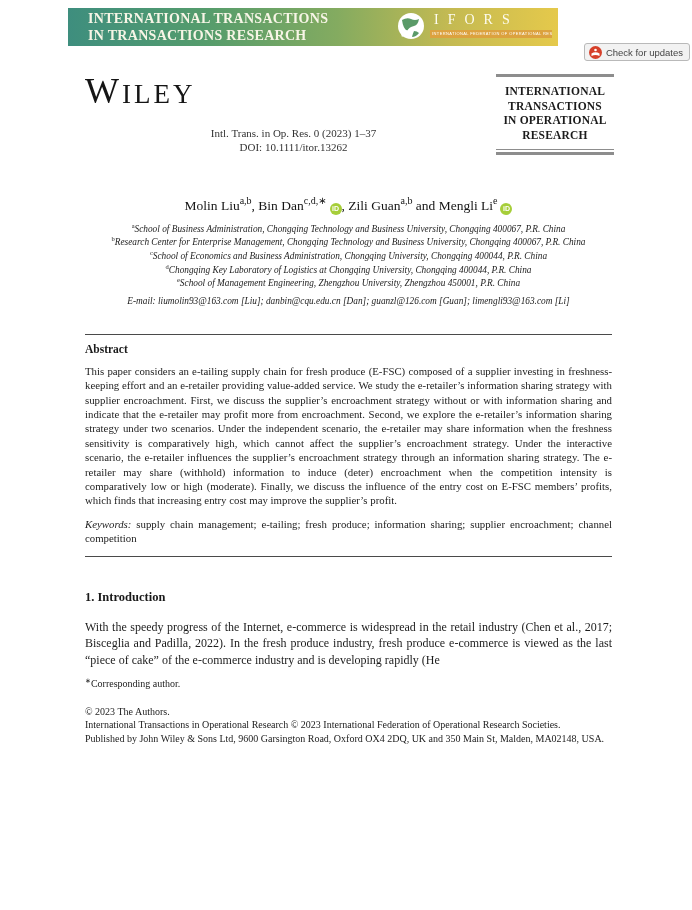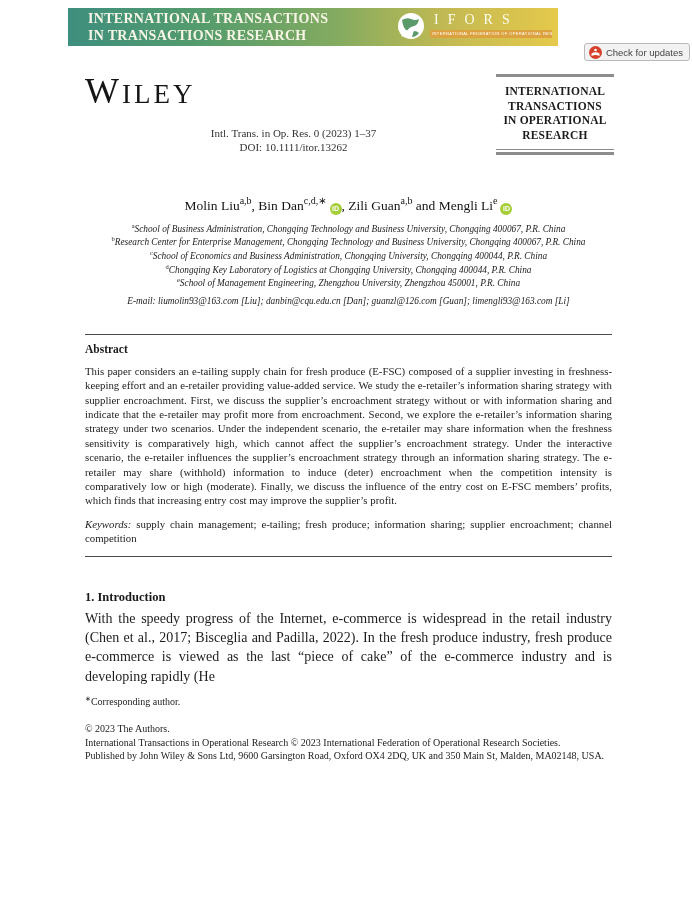--- a/index.html
+++ b/index.html
@@ -81,21 +81,21 @@
   .history { margin-top:13px; text-align:center; font-size:9.8px; color:#222; }
 
   .hrule { margin-top:28px; border:none; border-top:1.3px solid #4a4a4a; }
   .abstract-head { margin-top:8px; font-weight:bold; font-size:11.5px; }
   .abstract-text { margin-top:9px; font-size:10.8px; line-height:1.33; text-align:justify; color:#1c1c1c; }
   .keywords { margin-top:9px; font-size:10.8px; line-height:1.3; text-align:justify; color:#1c1c1c; }
   .keywords .kw-label { font-style:italic; }
   .hrule2 { margin-top:11px; border:none; border-top:1.3px solid #4a4a4a; }
 
   .intro-head { margin-top:33px; font-weight:bold; font-size:12.5px; }
-  .intro-para { margin-top:4px; font-size:14px; line-height:1.38; text-align:justify; color:#1c1c1c; }
+  .intro-para { margin-top:14px; font-size:12px; line-height:1.38; text-align:justify; color:#1c1c1c; }
 
   .footnote { margin-top:9px; font-size:10px; color:#222; }
   .footnote sup { font-size:7px; }
   .copyright { margin-top:15px; font-size:10px; line-height:1.35; color:#222; }
 </style>
 </head>
 <body>
 
 <div class="page">
 

